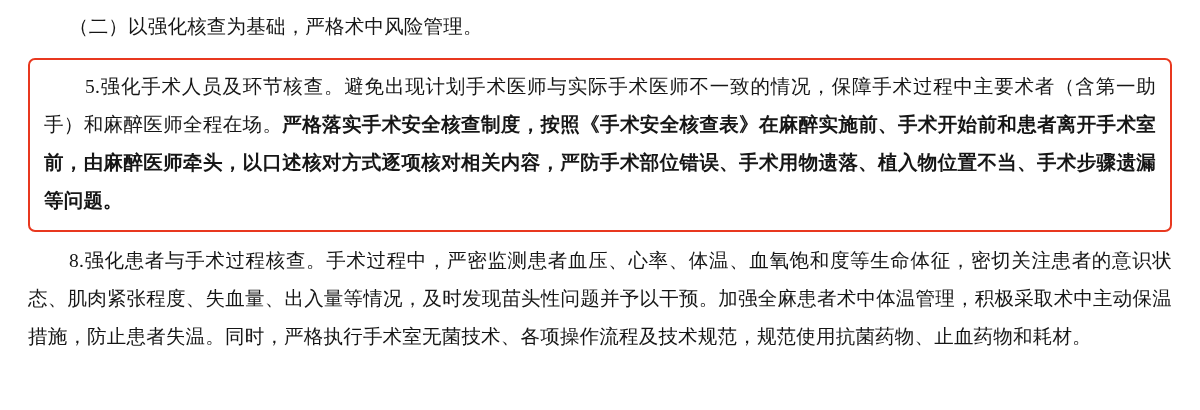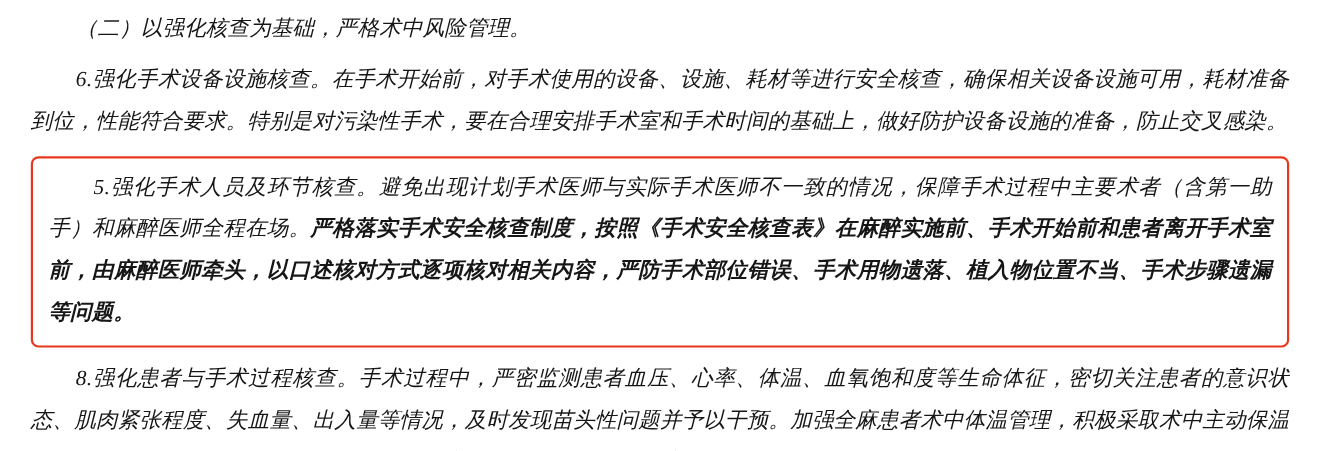--- a/index.html
+++ b/index.html
@@ -22,21 +22,20 @@
     padding: 6px 28px 0 28px;
   }
   .para {
     font-size: 19.5px;
     line-height: 38px;
     letter-spacing: 0.2px;
     text-align: justify;
     text-justify: inter-ideograph;
     margin: 0;
     color: #161616;
-    font-style: italic;
   }
   .indent {
     text-indent: 2.1em;
   }
   .p-heading {
     margin-top: 2px;
   }
   .p-six {
     margin-top: 8px;
   }
@@ -59,21 +58,20 @@
     font-weight: bold;
   }
 </style>
 </head>
 <body>
 
 <div class="page">
 
   <p class="para indent p-heading">（二）以强化核查为基础，严格术中风险管理。</p>
 
-  <p class="para indent p-six">6.强化手术设备设施核查。在手术开始前，对手术使用的设备、设施、耗材等进行安全核查，确保相关设备设施可用，耗材准备到位，性能符合要求。特别是对污染性手术，要在合理安排手术室和手术时间的基础上，做好防护设备设施的准备，防止交叉感染。</p>
 
   <div class="highlight-box">
     <p class="para indent"><span>5.强化手术人员及环节核查。避免出现计划手术医师与实际手术医师不一致的情况，保障手术过程中主要术者（含第一助手）和麻醉医师全程在场。</span><span class="bold">严格落实手术安全核查制度，按照《手术安全核查表》在麻醉实施前、手术开始前和患者离开手术室前，由麻醉医师牵头，以口述核对方式逐项核对相关内容，严防手术部位错误、手术用物遗落、植入物位置不当、手术步骤遗漏等问题。</span></p>
   </div>
 
   <p class="para indent p-eight">8.强化患者与手术过程核查。手术过程中，严密监测患者血压、心率、体温、血氧饱和度等生命体征，密切关注患者的意识状态、肌肉紧张程度、失血量、出入量等情况，及时发现苗头性问题并予以干预。加强全麻患者术中体温管理，积极采取术中主动保温措施，防止患者失温。同时，严格执行手术室无菌技术、各项操作流程及技术规范，规范使用抗菌药物、止血药物和耗材。</p>
 
 </div>
 
 </body></html>

